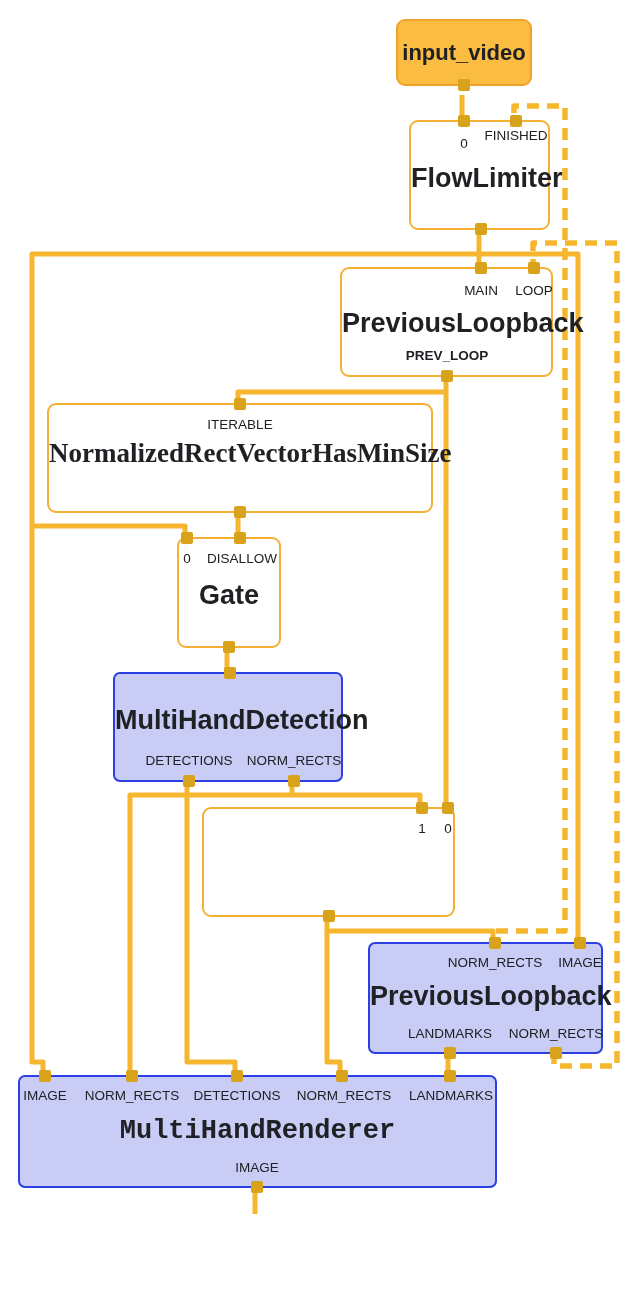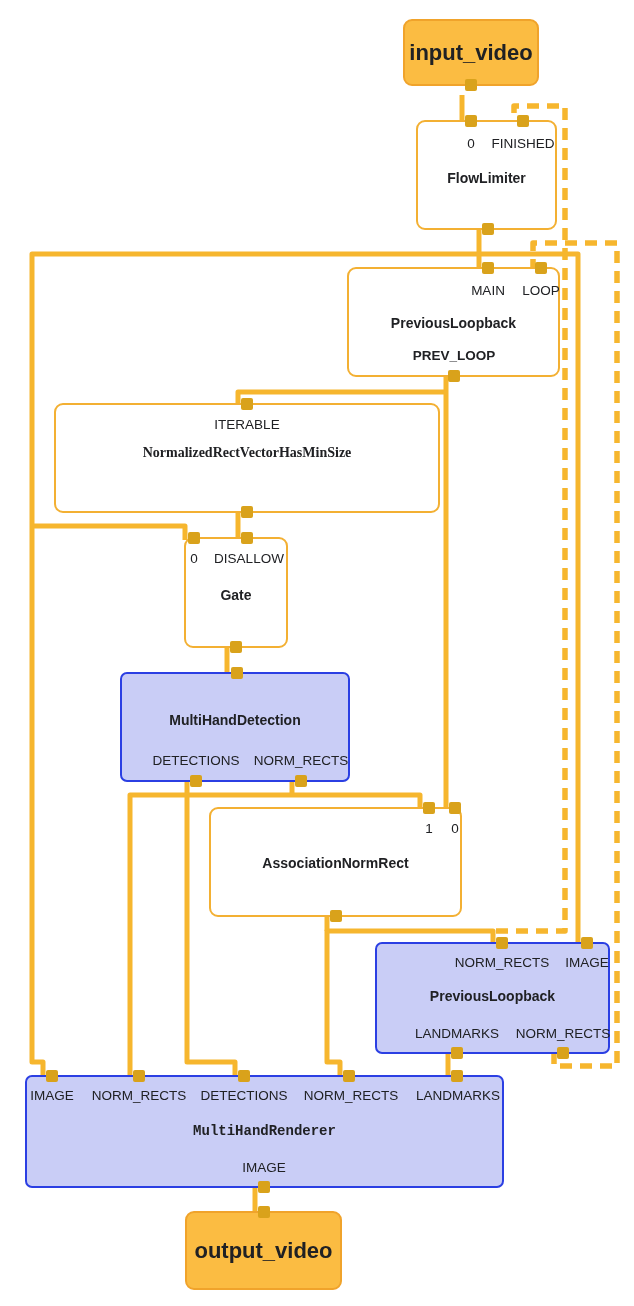--- a/index.html
+++ b/index.html
@@ -3,26 +3,26 @@
 <meta charset="utf-8">
 <style>
   html,body{margin:0;padding:0;background:#ffffff;}
   #canvas{
     position:relative;width:634px;height:1306px;background:#ffffff;overflow:hidden;
     font-family:"Liberation Sans","DejaVu Sans",sans-serif;color:#202124;
   }
   #wires{position:absolute;left:0;top:0;width:634px;height:1306px;}
   #wires polyline{fill:none;stroke:#F6B62E;stroke-width:5;stroke-linejoin:round;stroke-linecap:butt;}
   #wires polyline.dashed{stroke-dasharray:12 8;stroke-width:5.5;}
-  .node{position:absolute;box-sizing:border-box;border-radius:9px;margin-left:7px;}
+  .node{position:absolute;box-sizing:border-box;border-radius:9px;}
   .calc{background:#ffffff;border:2.5px solid #F3B033;}
   .subgraph{background:#C9CDF6;border:2.5px solid #2B3FE3;border-radius:7px;}
   .stream{background:#FBBC42;border:2.5px solid #F0A32B;display:flex;align-items:center;justify-content:center;}
   .stream .slabel{font-weight:bold;font-size:22px;color:#202124;}
-  .ntitle{position:absolute;left:0;width:100%;text-align:center;font-weight:bold;font-size:14px;line-height:24px;white-space:nowrap;}
+  .ntitle{position:absolute;left:0;width:100%;text-align:center;font-weight:bold;font-size:27px;line-height:24px;white-space:nowrap;}
   .plabel{position:absolute;transform:translateX(-50%);font-size:13.5px;line-height:15px;white-space:nowrap;color:#202124;}
   .port{position:absolute;width:12px;height:12px;background:#D9A21B;border-radius:2px;}
 </style>
 </head>
 <body>
 
 <div id="canvas">
 
   <svg id="wires" viewBox="0 0 634 1306" xmlns="http://www.w3.org/2000/svg">
     <polyline points="462,95 462,122"></polyline>
@@ -44,21 +44,21 @@
     <polyline class="dashed" points="554,1052 554,1066 617,1066 617,243 533,243 533,268"></polyline>
   </svg>
 
   <div class="node stream" style="left:396px;top:19px;width:136px;height:67px;">
     <span class="slabel">input_video</span>
     <span class="port" style="left:60px;bottom:-7px;"></span>
   </div>
 
   <div class="node calc" style="left:409px;top:120px;width:141px;height:110px;">
     <span class="plabel" style="left:53px;top:14px;">0</span>
-    <span class="plabel" style="left:105px;top:14px;">FINISHED</span>
+    <span class="plabel" style="left:105px;top:6px;">FINISHED</span>
     <span class="ntitle" style="top:44px;">FlowLimiter</span>
     <span class="port" style="left:47px;top:-7px;"></span>
     <span class="port" style="left:99px;top:-7px;"></span>
     <span class="port" style="left:64px;bottom:-7px;"></span>
   </div>
 
   <div class="node calc" style="left:340px;top:267px;width:213px;height:110px;">
     <span class="plabel" style="left:139px;top:14px;">MAIN</span>
     <span class="plabel" style="left:192px;top:14px;">LOOP</span>
     <span class="ntitle" style="top:42px;">PreviousLoopback</span>
@@ -89,21 +89,20 @@
     <span class="plabel" style="left:74px;bottom:12px;">DETECTIONS</span>
     <span class="plabel" style="left:179px;bottom:12px;">NORM_RECTS</span>
     <span class="port" style="left:109px;top:-7px;"></span>
     <span class="port" style="left:68px;bottom:-7px;"></span>
     <span class="port" style="left:173px;bottom:-7px;"></span>
   </div>
 
   <div class="node calc" style="left:202px;top:807px;width:253px;height:110px;">
     <span class="plabel" style="left:218px;top:12px;">1</span>
     <span class="plabel" style="left:244px;top:12px;">0</span>
-    <span class="ntitle" style="top:42px;">AssociationNormRect</span>
     <span class="port" style="left:212px;top:-7px;"></span>
     <span class="port" style="left:238px;top:-7px;"></span>
     <span class="port" style="left:119px;bottom:-7px;"></span>
   </div>
 
   <div class="node subgraph" style="left:368px;top:942px;width:235px;height:112px;">
     <span class="plabel" style="left:125px;top:11px;">NORM_RECTS</span>
     <span class="plabel" style="left:210px;top:11px;">IMAGE</span>
     <span class="ntitle" style="top:40px;">PreviousLoopback</span>
     <span class="plabel" style="left:80px;bottom:11px;">LANDMARKS</span>
@@ -123,18 +122,14 @@
     <span class="ntitle" style="top:42px;font-family:Liberation Mono, monospace;">MultiHandRenderer</span>
     <span class="plabel" style="left:237px;bottom:11px;">IMAGE</span>
     <span class="port" style="left:19px;top:-7px;"></span>
     <span class="port" style="left:106px;top:-7px;"></span>
     <span class="port" style="left:211px;top:-7px;"></span>
     <span class="port" style="left:316px;top:-7px;"></span>
     <span class="port" style="left:424px;top:-7px;"></span>
     <span class="port" style="left:231px;bottom:-7px;"></span>
   </div>
 
-  <div class="node stream" style="left:178px;top:1211px;width:157px;height:79px;">
-    <span class="slabel">output_video</span>
-    <span class="port" style="left:71px;top:-7px;"></span>
-  </div>
 
 </div>
 
 </body></html>

